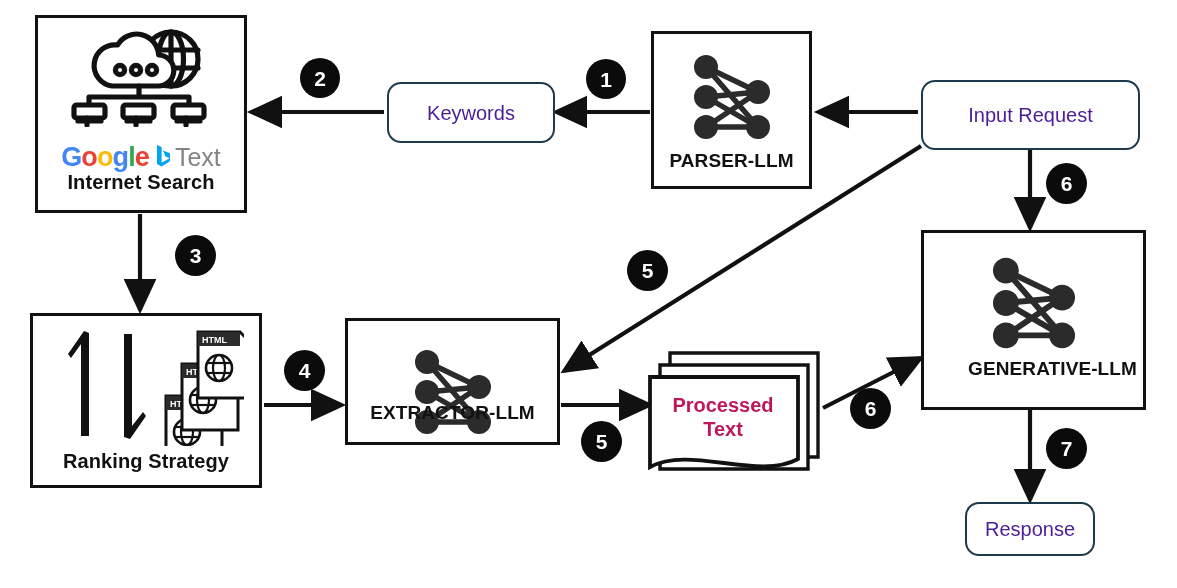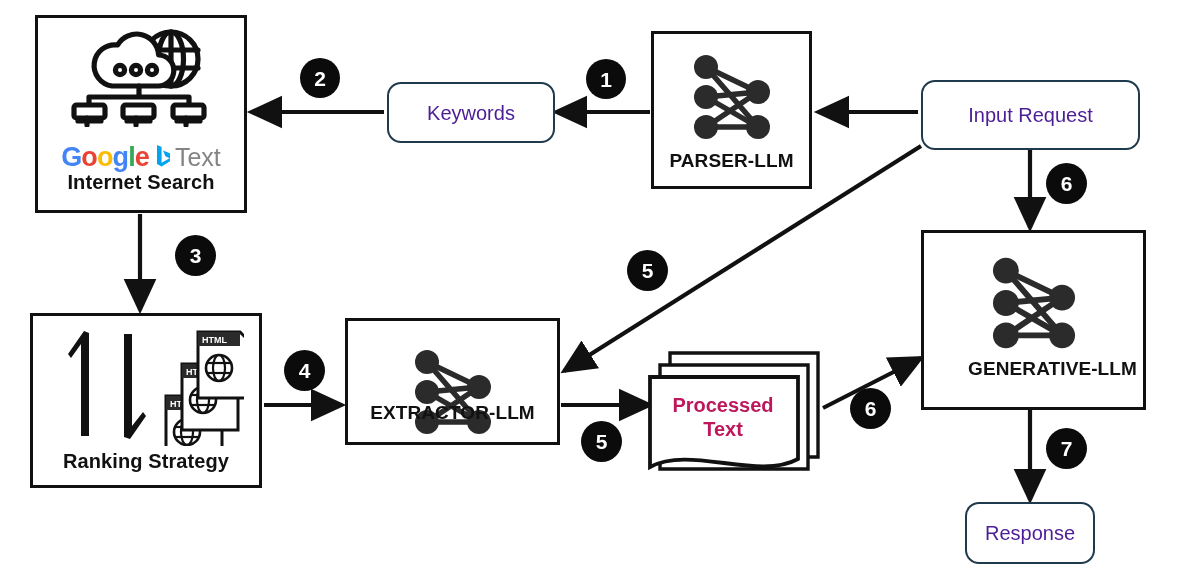--- a/index.html
+++ b/index.html
@@ -220,21 +220,21 @@
             <circle cx="22" cy="50" r="12"></circle>
             <circle cx="22" cy="80" r="12"></circle>
           <circle cx="74" cy="45" r="12"></circle>
             <circle cx="74" cy="80" r="12"></circle>
         </g>
       </svg>
     </div>
     <div class="cap cap-llm" style="bottom:27px;padding-left:38px;">GENERATIVE-LLM</div>
   </div>
 
-  <div class="node rr" style="left:965px;top:502px;width:130px;height:62px;">
+  <div class="node rr" style="left:965px;top:502px;width:130px;height:54px;">
     <div class="rr-label">Response</div>
   </div>
 
   <div class="badge" style="left:586px;top:59px;width:40px;height:40px;">1</div>
   <div class="badge" style="left:300px;top:58px;width:40px;height:40px;">2</div>
   <div class="badge" style="left:175px;top:235px;width:41px;height:41px;">3</div>
   <div class="badge" style="left:284px;top:350px;width:41px;height:41px;">4</div>
   <div class="badge" style="left:627px;top:250px;width:41px;height:41px;">5</div>
   <div class="badge" style="left:581px;top:421px;width:41px;height:41px;">5</div>
   <div class="badge" style="left:1046px;top:163px;width:41px;height:41px;">6</div>

